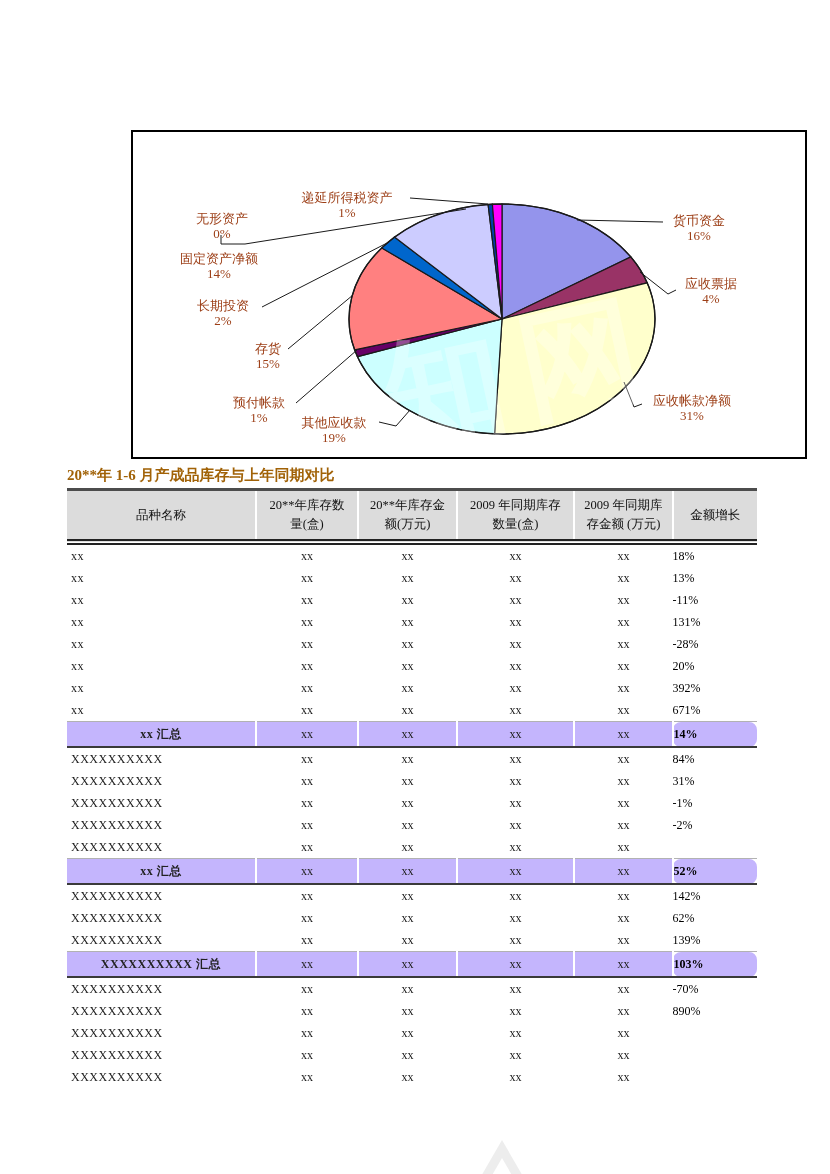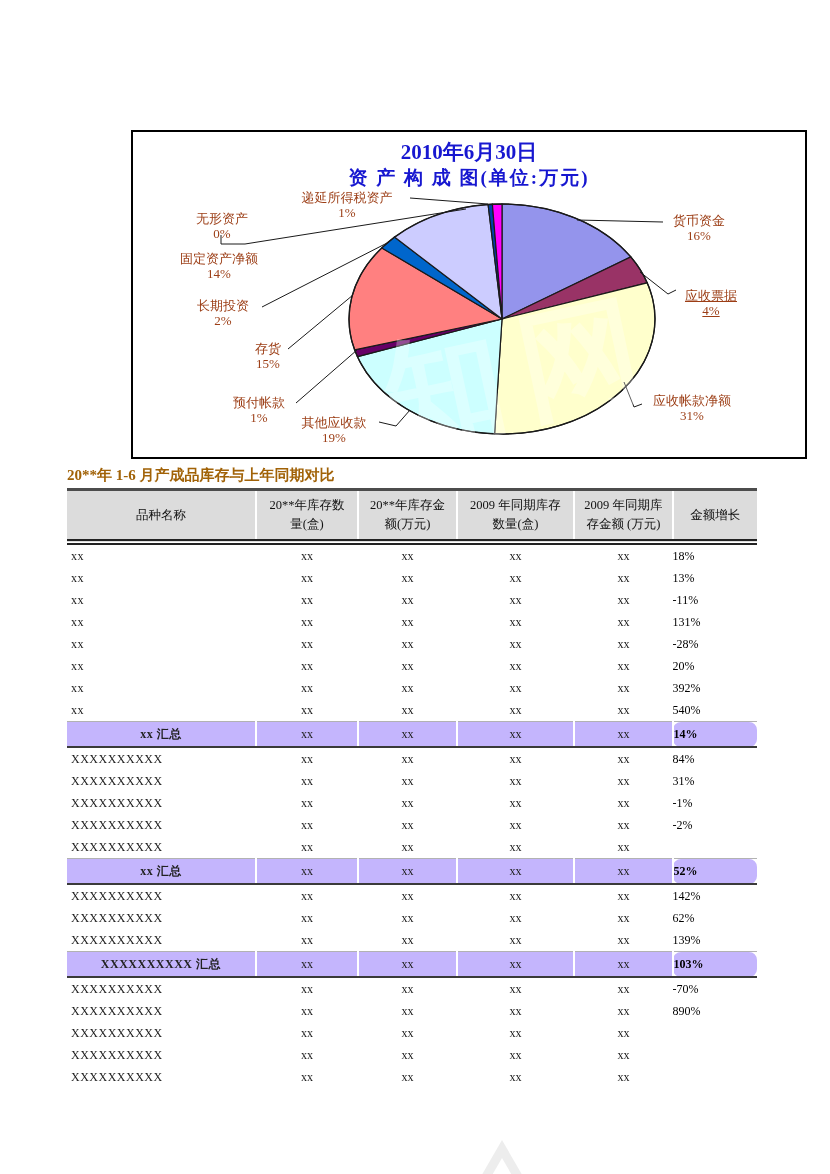--- a/index.html
+++ b/index.html
@@ -89,30 +89,26 @@
         <polyline points="530,90 444,88" fill="none" stroke="#1a1a1a" stroke-width="1"></polyline>
         <polyline points="543,158 535,162 507,140" fill="none" stroke="#1a1a1a" stroke-width="1"></polyline>
         <polyline points="509,272 501,275 491,250" fill="none" stroke="#1a1a1a" stroke-width="1"></polyline>
         <polyline points="246,290 263,294 277,278" fill="none" stroke="#1a1a1a" stroke-width="1"></polyline>
         <polyline points="163,271 224,218" fill="none" stroke="#1a1a1a" stroke-width="1"></polyline>
         <polyline points="155,217 220,163" fill="none" stroke="#1a1a1a" stroke-width="1"></polyline>
         <polyline points="129,175 256,110" fill="none" stroke="#1a1a1a" stroke-width="1"></polyline>
         <polyline points="88,103 88,112 112,112 333,77" fill="none" stroke="#1a1a1a" stroke-width="1"></polyline>
         <polyline points="277,66 355,72" fill="none" stroke="#1a1a1a" stroke-width="1"></polyline>
       </svg>
-    <div class="chart-title">
-      <div class="t1">2010年6月30日</div>
-      <div class="t2">资 产 构 成 图(单位:万元)</div>
-    </div>
     <div id="pie-labels">
         <div class="pie-label" style="left: 566px; top: 81px;">
           <div>货币资金</div>
           <div>16%</div>
         </div>
-        <div class="pie-label" style="left: 578px; top: 156px; text-decoration: underline;">
+        <div class="pie-label" style="left: 578px; top: 144px;">
           <div>应收票据</div>
           <div>4%</div>
         </div>
         <div class="pie-label" style="left: 559px; top: 261px;">
           <div>应收帐款净额</div>
           <div>31%</div>
         </div>
         <div class="pie-label" style="left: 201px; top: 283px;">
           <div>其他应收款</div>
           <div>19%</div>
@@ -237,21 +233,21 @@
           <td>xx</td>
           <td>xx</td>
           <td class="growth">392%</td>
         </tr>
         <tr class="">
           <td class="name">xx</td>
           <td>xx</td>
           <td>xx</td>
           <td>xx</td>
           <td>xx</td>
-          <td class="growth">540%</td>
+          <td class="growth">671%</td>
         </tr>
         <tr class="sub">
           <td class="name">xx 汇总</td>
           <td>xx</td>
           <td>xx</td>
           <td>xx</td>
           <td>xx</td>
           <td class="growth">14%</td>
         </tr>
         <tr class="">

